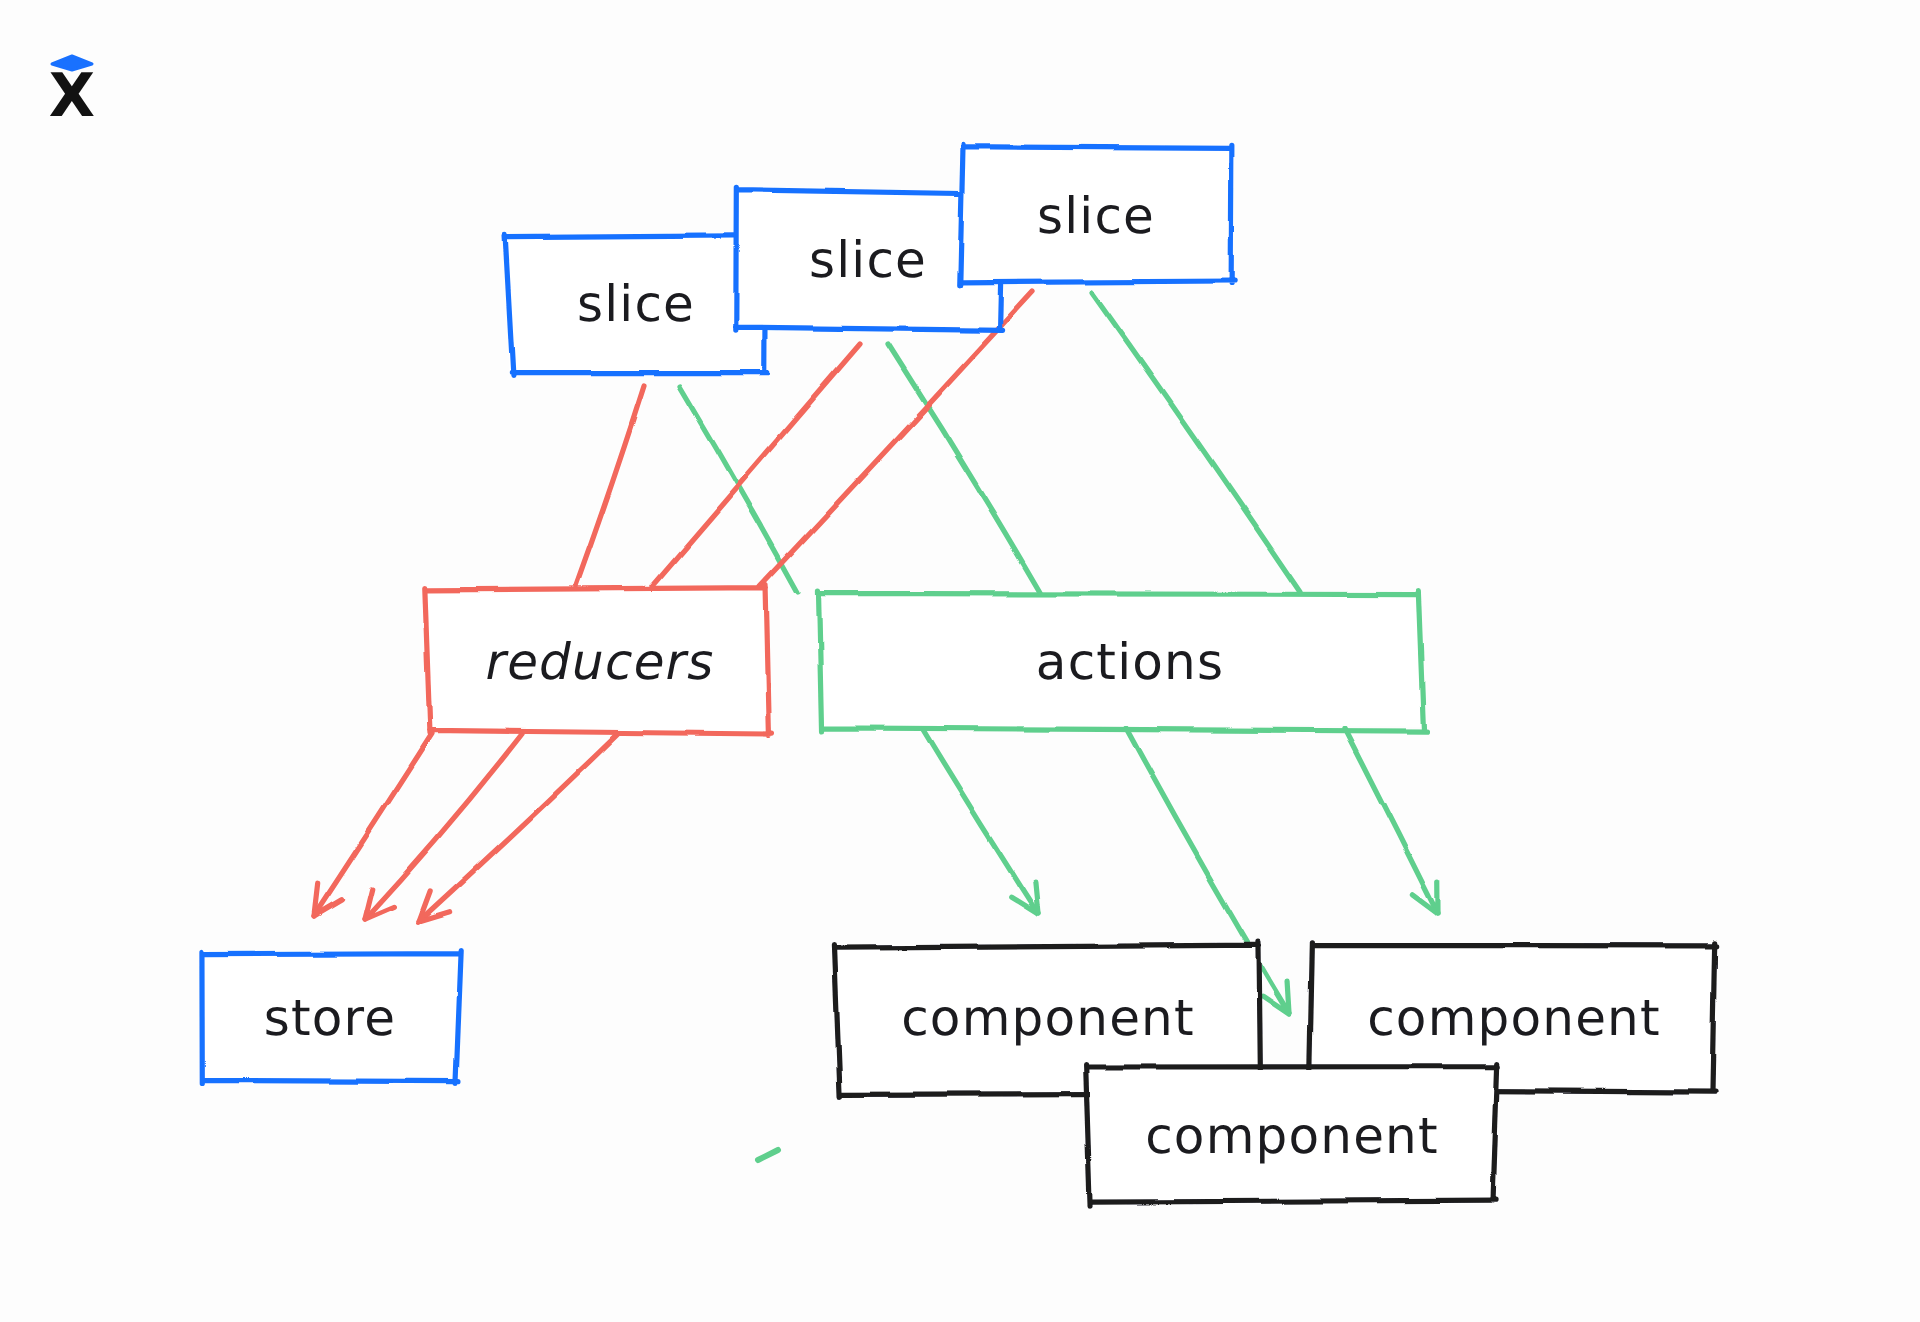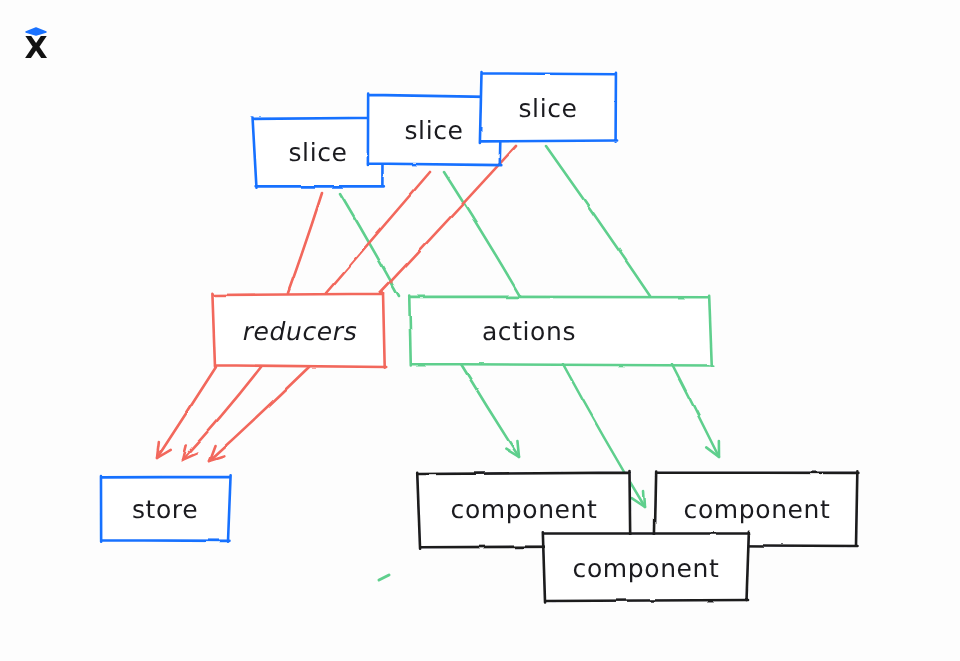--- a/index.html
+++ b/index.html
@@ -148,20 +148,20 @@
     <g id="stray-layer">
         <line x1="379" y1="580" x2="389" y2="575" stroke="#5fcf8d" stroke-width="3" stroke-linecap="round"></line>
       </g>
   </svg>
 
   <div id="label-layer">
       <div class="node-label" style="left: 318px; top: 152px;">slice</div>
       <div class="node-label" style="left: 434px; top: 130px;">slice</div>
       <div class="node-label" style="left: 548px; top: 108px;">slice</div>
       <div class="node-label" style="left: 300px; top: 331px; font-style: italic;">reducers</div>
-      <div class="node-label" style="left: 529px; top: 331px;">actions</div>
+      <div class="node-label" style="left: 565px; top: 331px;">actions</div>
       <div class="node-label" style="left: 165px; top: 509px;">store</div>
       <div class="node-label" style="left: 524px; top: 509px;">component</div>
       <div class="node-label" style="left: 757px; top: 509px;">component</div>
       <div class="node-label" style="left: 646px; top: 568px;">component</div>
     </div>
 
 </div>
 
 </body></html>

